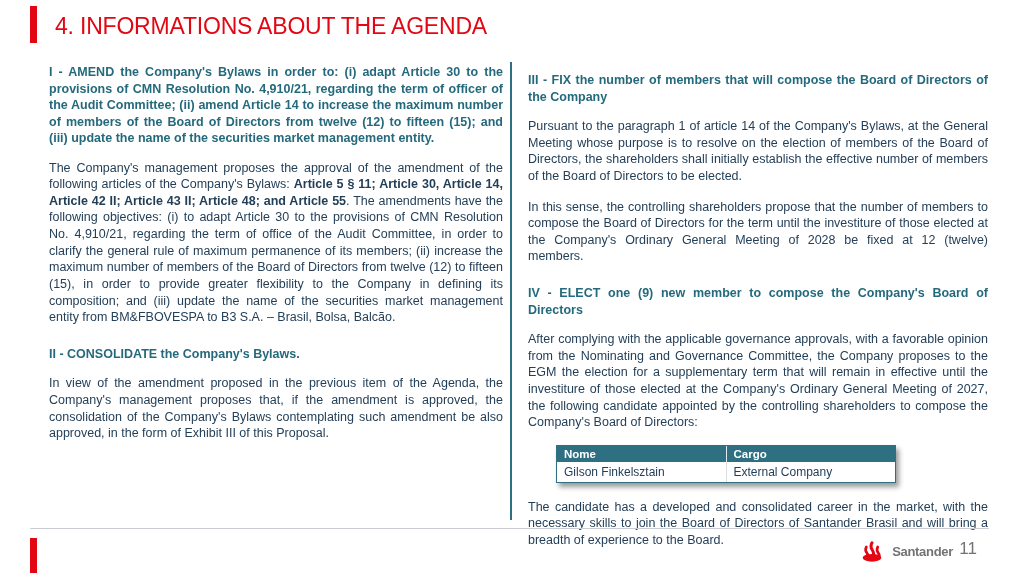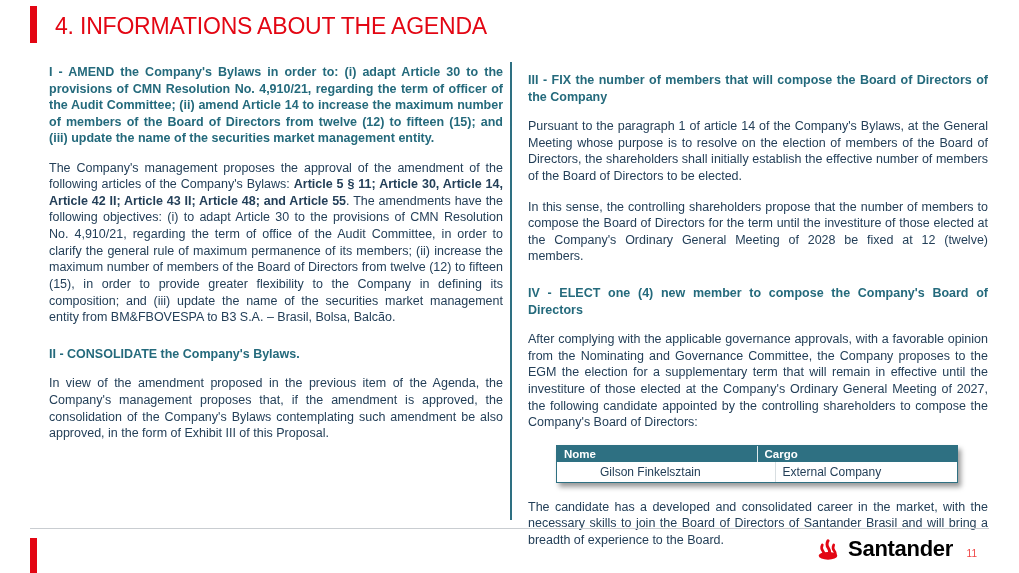--- a/index.html
+++ b/index.html
@@ -35,50 +35,50 @@
     line-height:1.32; text-align:justify; margin:0 0 13px 0;
   }
   .sect.gap-top { margin-top:20px; }
   .body {
     font-size:12.5px; line-height:1.33; text-align:justify;
     color:#233F58; margin:12px 0 14px 0;
   }
   .b { font-weight:bold; }
 
   .board-table {
-    width:402px; margin:4px 0 16px 28px;
+    width:340px; margin:4px 0 16px 28px;
     border:1px solid #2E7082;
     box-shadow:3px 4px 5px rgba(0,0,0,0.40);
     background:#ffffff;
   }
   .thead { display:flex; background:#2E7082; color:#ffffff; font-weight:bold; font-size:11.5px; }
   .th { flex:1; padding:2px 7px; border-right:1px solid rgba(255,255,255,0.85); }
   .th:last-child { border-right:none; }
-  .trow { display:flex; background:#ffffff; font-size:12px; color:#233F58;margin-left:36px; }
+  .trow { display:flex; background:#ffffff; font-size:12px; color:#233F58; }
   .td { flex:1; padding:3px 7px; border-right:1px solid #D8DEE1; }
   .td:last-child { border-right:none; }
 
   .footer-line {
     position:absolute; left:30px; right:30px; bottom:44px; height:1px;
     background:#C9CDD1;
   }
   .accent-bottom {
     position:absolute; left:30px; bottom:0; width:7px; height:35px;
     background:#E30613;
   }
   .brand {
     position:absolute; right:66px; bottom:11px;
     display:flex; align-items:center; gap:5px;
   }
   .brand-word {
-    color:#000000; font-weight:bold; font-size:22px; letter-spacing:-0.3px;
+    color:#737373; font-weight:bold; font-size:13px; letter-spacing:-0.3px;
   }
   .page-num {
     position:absolute; right:42px; bottom:14px;
-    color:#ef4444; font-size:10px;
+    color:#737373; font-size:17px;
   }
 </style>
 </head>
 <body>
 
 <div class="accent-top"></div>
 <h1 class="page-title">4. INFORMATIONS ABOUT THE AGENDA</h1>
 
 <div class="v-divider"></div>
 
@@ -86,21 +86,21 @@
   <h3 class="sect">I - AMEND the Company's Bylaws in order to: (i) adapt Article 30 to the provisions of CMN Resolution No. 4,910/21, regarding the term of officer of the Audit Committee; (ii) amend Article 14 to increase the maximum number of members of the Board of Directors from twelve (12) to fifteen (15); and (iii) update the name of the securities market management entity.</h3>
   <p class="body"><span>The Company's management proposes the approval of the amendment of the following articles of the Company's Bylaws: </span><span class="b">Article 5 § 11; Article 30, Article 14, Article 42 II; Article 43 II; Article 48; and Article 55</span><span>. The amendments have the following objectives: (i) to adapt Article 30 to the provisions of CMN Resolution No. 4,910/21, regarding the term of office of the Audit Committee, in order to clarify the general rule of maximum permanence of its members; (ii) increase the maximum number of members of the Board of Directors from twelve (12) to fifteen (15), in order to provide greater flexibility to the Company in defining its composition; and (iii) update the name of the securities market management entity from BM&amp;FBOVESPA to B3 S.A. – Brasil, Bolsa, Balcão.</span></p>
   <h3 class="sect gap-top">II - CONSOLIDATE the Company's Bylaws.</h3>
   <p class="body">In view of the amendment proposed in the previous item of the Agenda, the Company's management proposes that, if the amendment is approved, the consolidation of the Company's Bylaws contemplating such amendment be also approved, in the form of Exhibit III of this Proposal.</p>
 </div>
 
 <div class="col-right">
   <h3 class="sect">III - FIX the number of members that will compose the Board of Directors of the Company</h3>
   <p class="body">Pursuant to the paragraph 1 of article 14 of the Company's Bylaws, at the General Meeting whose purpose is to resolve on the election of members of the Board of Directors, the shareholders shall initially establish the effective number of members of the Board of Directors to be elected.</p>
   <p class="body">In this sense, the controlling shareholders propose that the number of members to compose the Board of Directors for the term until the investiture of those elected at the Company's Ordinary General Meeting of 2028 be fixed at 12 (twelve) members.</p>
-  <h3 class="sect gap-top">IV - ELECT one (4) new member to compose the Company's Board of Directors</h3>
+  <h3 class="sect gap-top">IV - ELECT one (9) new member to compose the Company's Board of Directors</h3>
   <p class="body">After complying with the applicable governance approvals, with a favorable opinion from the Nominating and Governance Committee, the Company proposes to the EGM the election for a supplementary term that will remain in effective until the investiture of those elected at the Company's Ordinary General Meeting of 2027, the following candidate appointed by the controlling shareholders to compose the Company's Board of Directors:</p>
 
   <div class="board-table">
     <div class="thead">
       <div class="th">Nome</div>
       <div class="th">Cargo</div>
     </div>
     <div class="trow">
       <div class="td">Gilson Finkelsztain</div>
       <div class="td">External Company</div>

